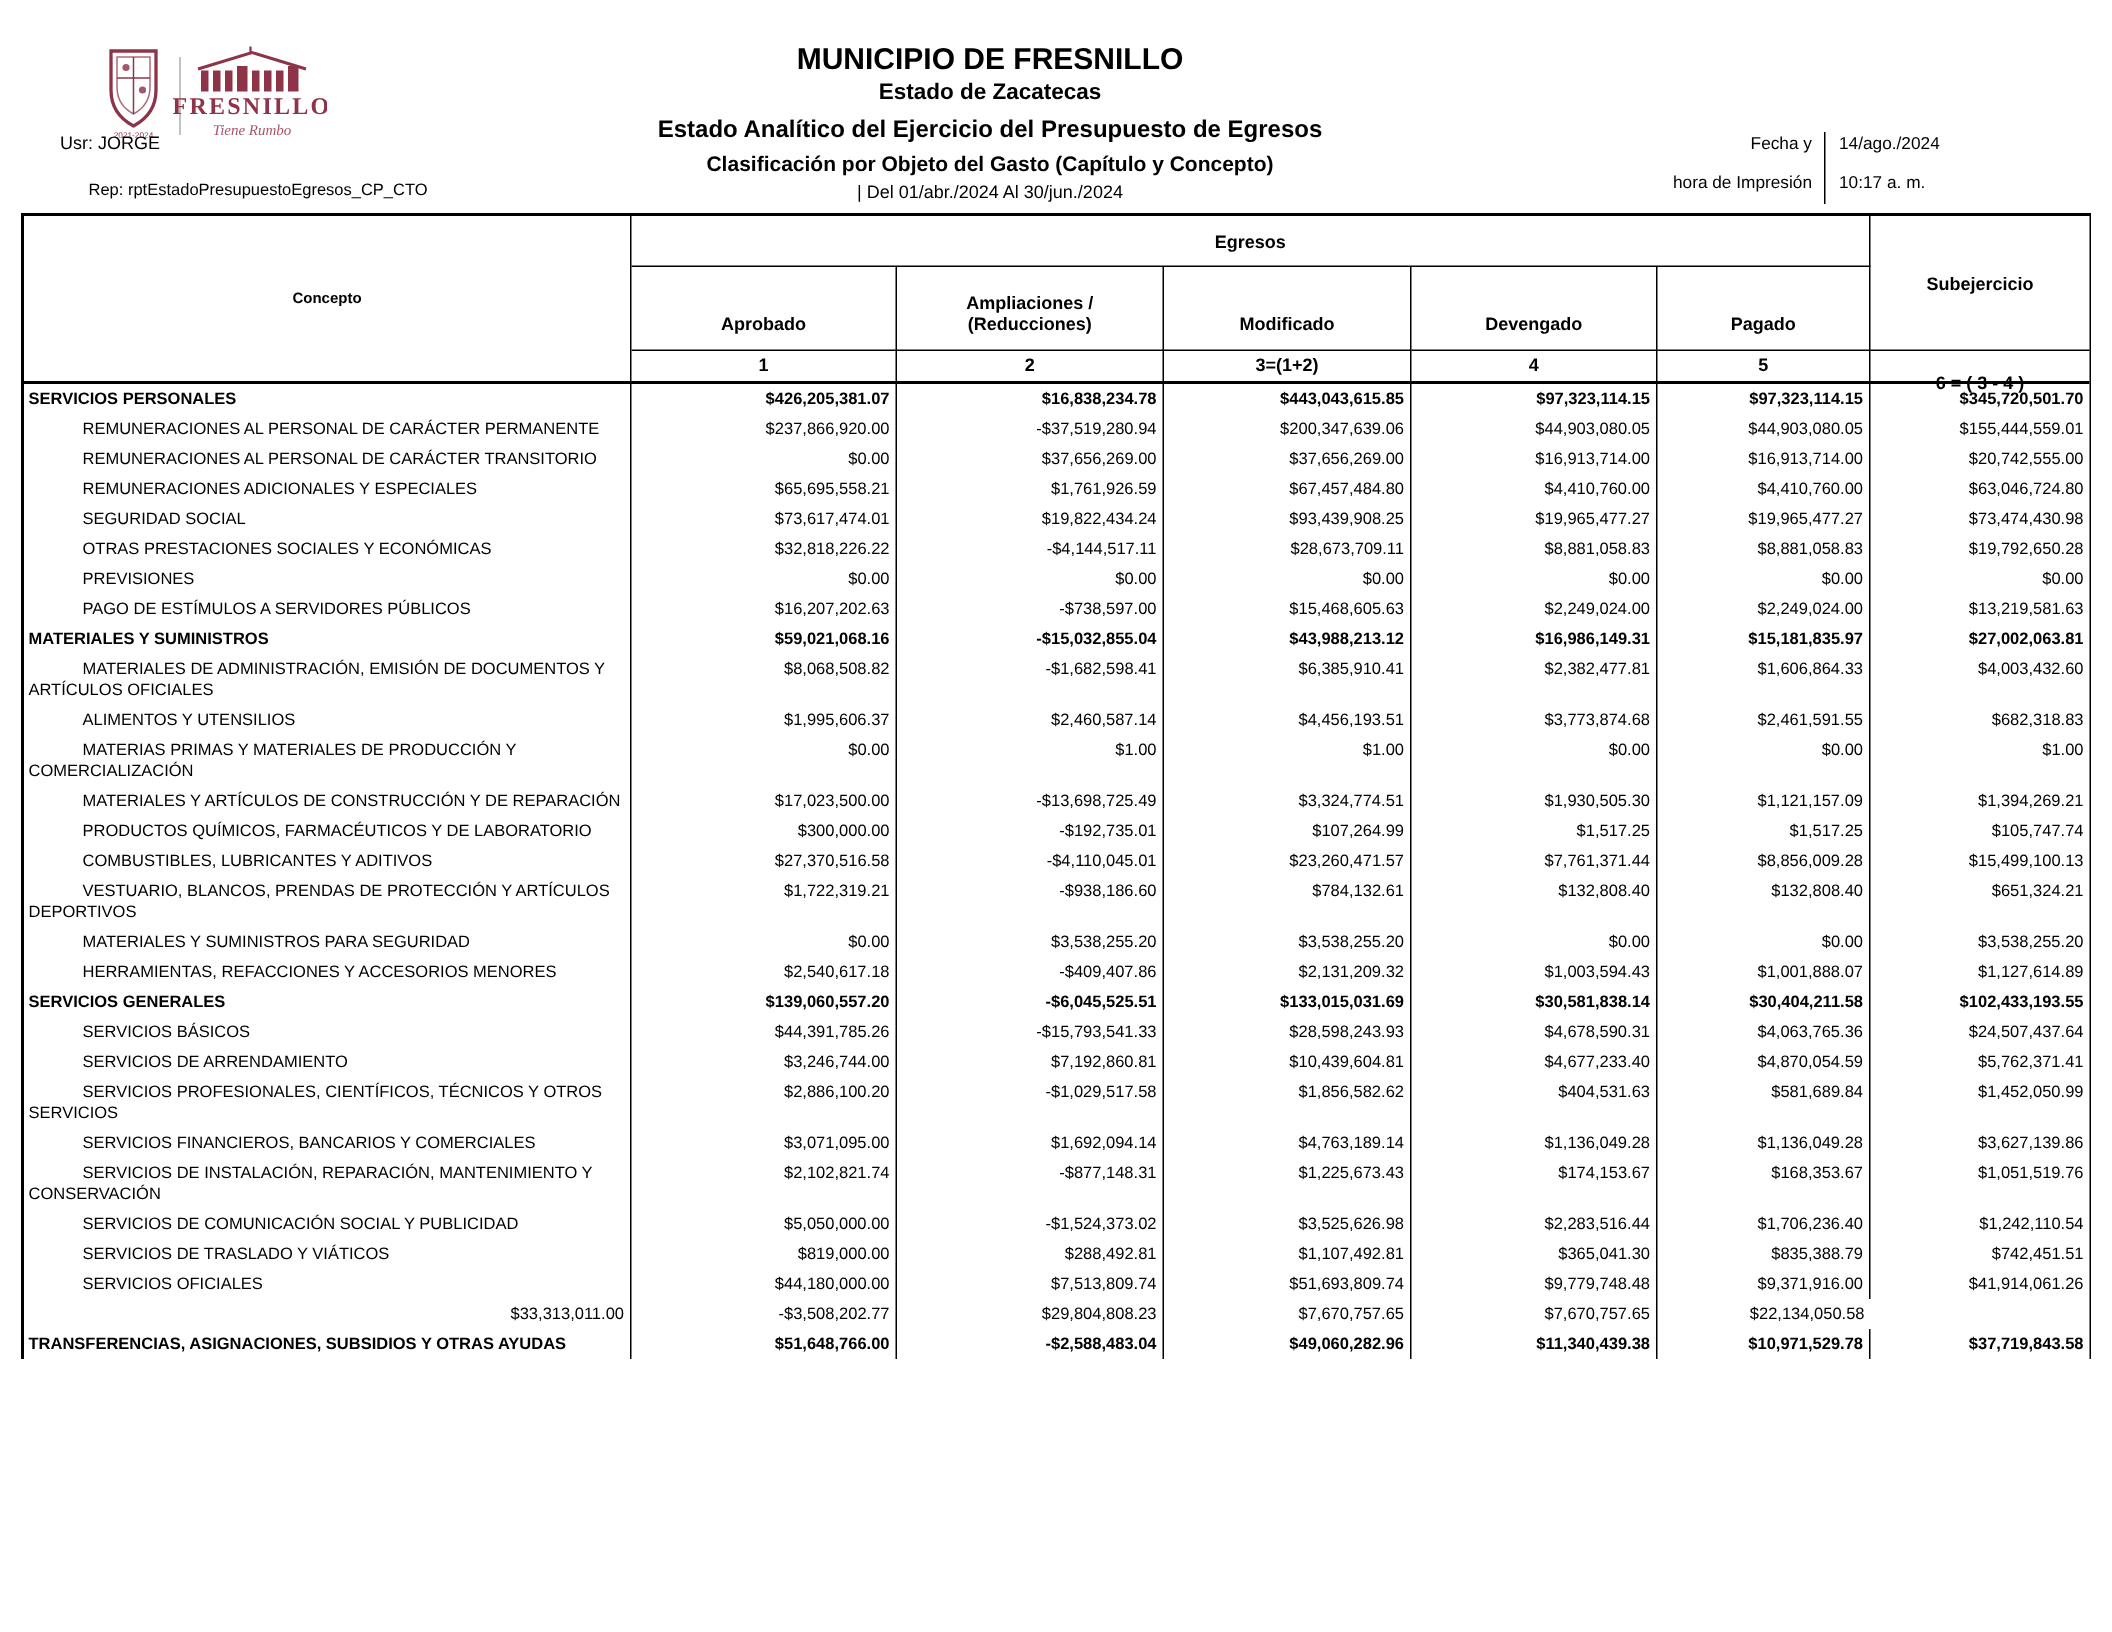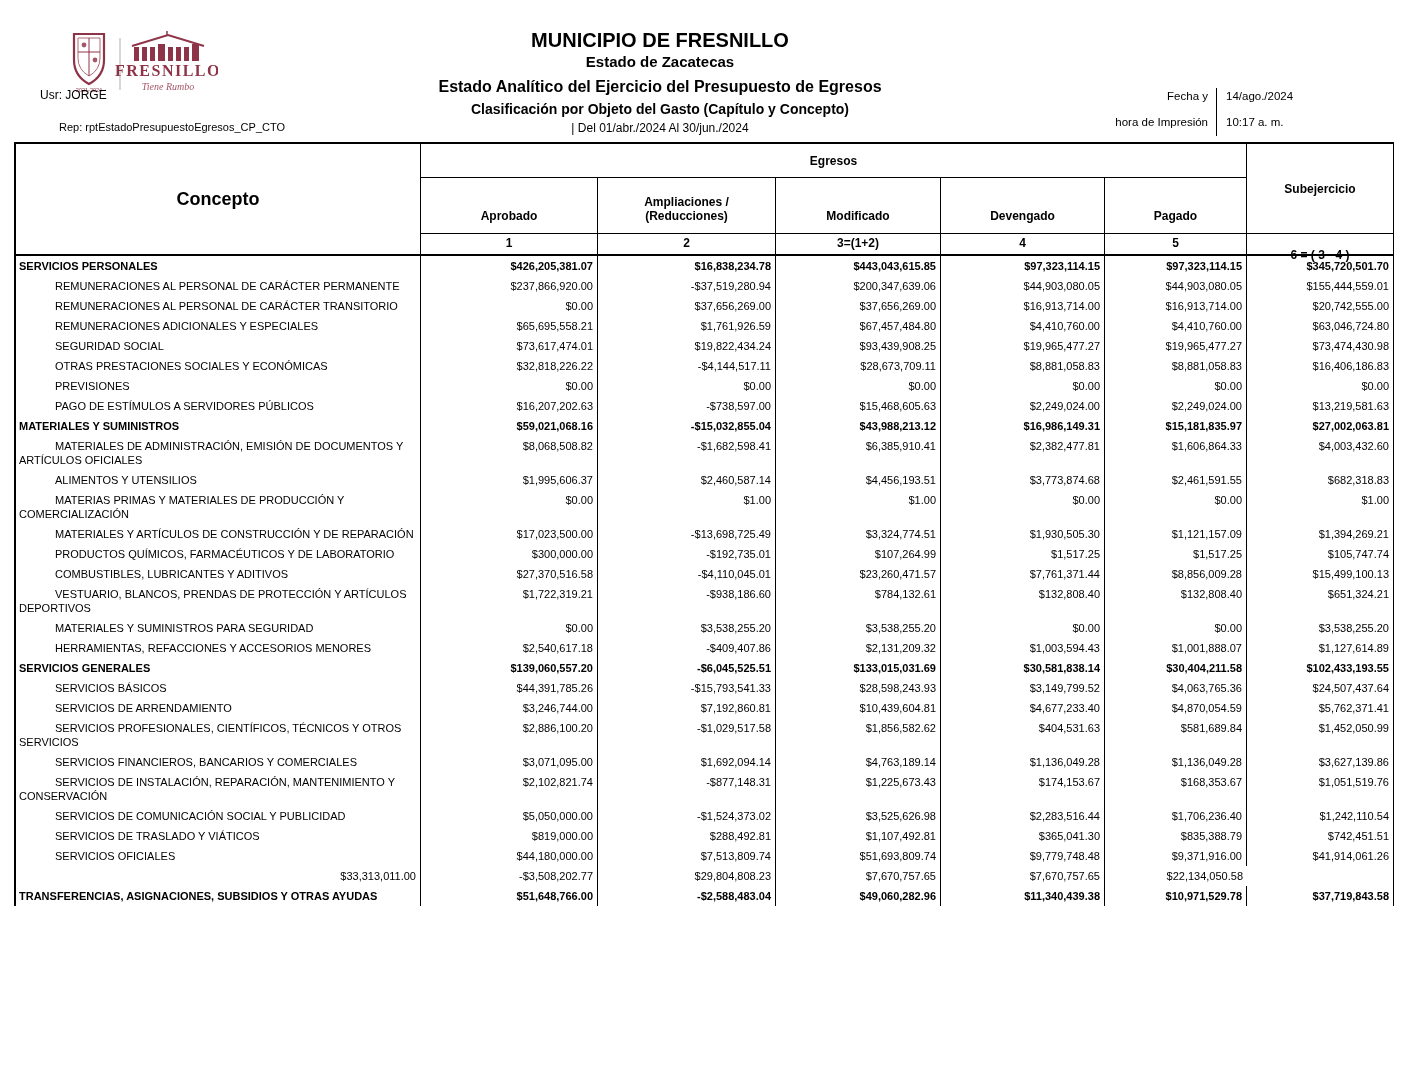--- a/index.html
+++ b/index.html
@@ -34,21 +34,21 @@
     border-top:2px solid #000; border-left:2px solid #000; border-right:1px solid #000;
   }
   .thead {
     display:grid;
     grid-template-columns:405px 177px 178px 165px 164px 142px 146px;
     grid-template-rows:34px 56px 20px;
     border-bottom:2px solid #000;
     font-weight:bold;
   }
   .h-concepto { grid-column:1; grid-row:1/4; border-right:1px solid #000;
-    display:flex; align-items:center; justify-content:center; font-size:18px; }
+    display:flex; align-items:center; justify-content:center; font-size:10px; }
   .h-egresos { grid-column:2/7; grid-row:1; border-right:1px solid #000; border-bottom:1px solid #000;
     display:flex; align-items:center; justify-content:center; font-size:12px; }
   .h-sub { grid-column:7; grid-row:1/3; border-bottom:1px solid #000;
     display:flex; align-items:center; justify-content:center; font-size:12px; }
   .h-name { grid-row:2; border-right:1px solid #000; border-bottom:1px solid #000;
     display:flex; align-items:flex-end; justify-content:center; text-align:center;
     font-size:12px; line-height:14px; padding-bottom:10px; white-space:pre-line; }
   .h-name.c6 { border-right:1px solid #000; }
   .h-num { grid-row:3; border-right:1px solid #000; text-align:center; font-size:12px; line-height:19px; }
   .h-num.last { border-right:none;margin-top:12px; }
@@ -181,21 +181,21 @@
           <div class="cell val">$19,965,477.27</div>
           <div class="cell val">$73,474,430.98</div>
         </div>
         <div class="trow">
           <div class="cell concept">OTRAS PRESTACIONES SOCIALES Y ECONÓMICAS</div>
           <div class="cell val">$32,818,226.22</div>
           <div class="cell val">-$4,144,517.11</div>
           <div class="cell val">$28,673,709.11</div>
           <div class="cell val">$8,881,058.83</div>
           <div class="cell val">$8,881,058.83</div>
-          <div class="cell val">$16,406,186.83</div>
+          <div class="cell val">$19,792,650.28</div>
         </div>
         <div class="trow">
           <div class="cell concept">PREVISIONES</div>
           <div class="cell val">$0.00</div>
           <div class="cell val">$0.00</div>
           <div class="cell val">$0.00</div>
           <div class="cell val">$0.00</div>
           <div class="cell val">$0.00</div>
           <div class="cell val">$0.00</div>
         </div>
@@ -305,21 +305,21 @@
           <div class="cell val">$133,015,031.69</div>
           <div class="cell val">$30,581,838.14</div>
           <div class="cell val">$30,404,211.58</div>
           <div class="cell val">$102,433,193.55</div>
         </div>
         <div class="trow">
           <div class="cell concept">SERVICIOS BÁSICOS</div>
           <div class="cell val">$44,391,785.26</div>
           <div class="cell val">-$15,793,541.33</div>
           <div class="cell val">$28,598,243.93</div>
-          <div class="cell val">$3,149,799.52</div>
+          <div class="cell val">$4,678,590.31</div>
           <div class="cell val">$4,063,765.36</div>
           <div class="cell val">$24,507,437.64</div>
         </div>
         <div class="trow">
           <div class="cell concept">SERVICIOS DE ARRENDAMIENTO</div>
           <div class="cell val">$3,246,744.00</div>
           <div class="cell val">$7,192,860.81</div>
           <div class="cell val">$10,439,604.81</div>
           <div class="cell val">$4,677,233.40</div>
           <div class="cell val">$4,870,054.59</div>

